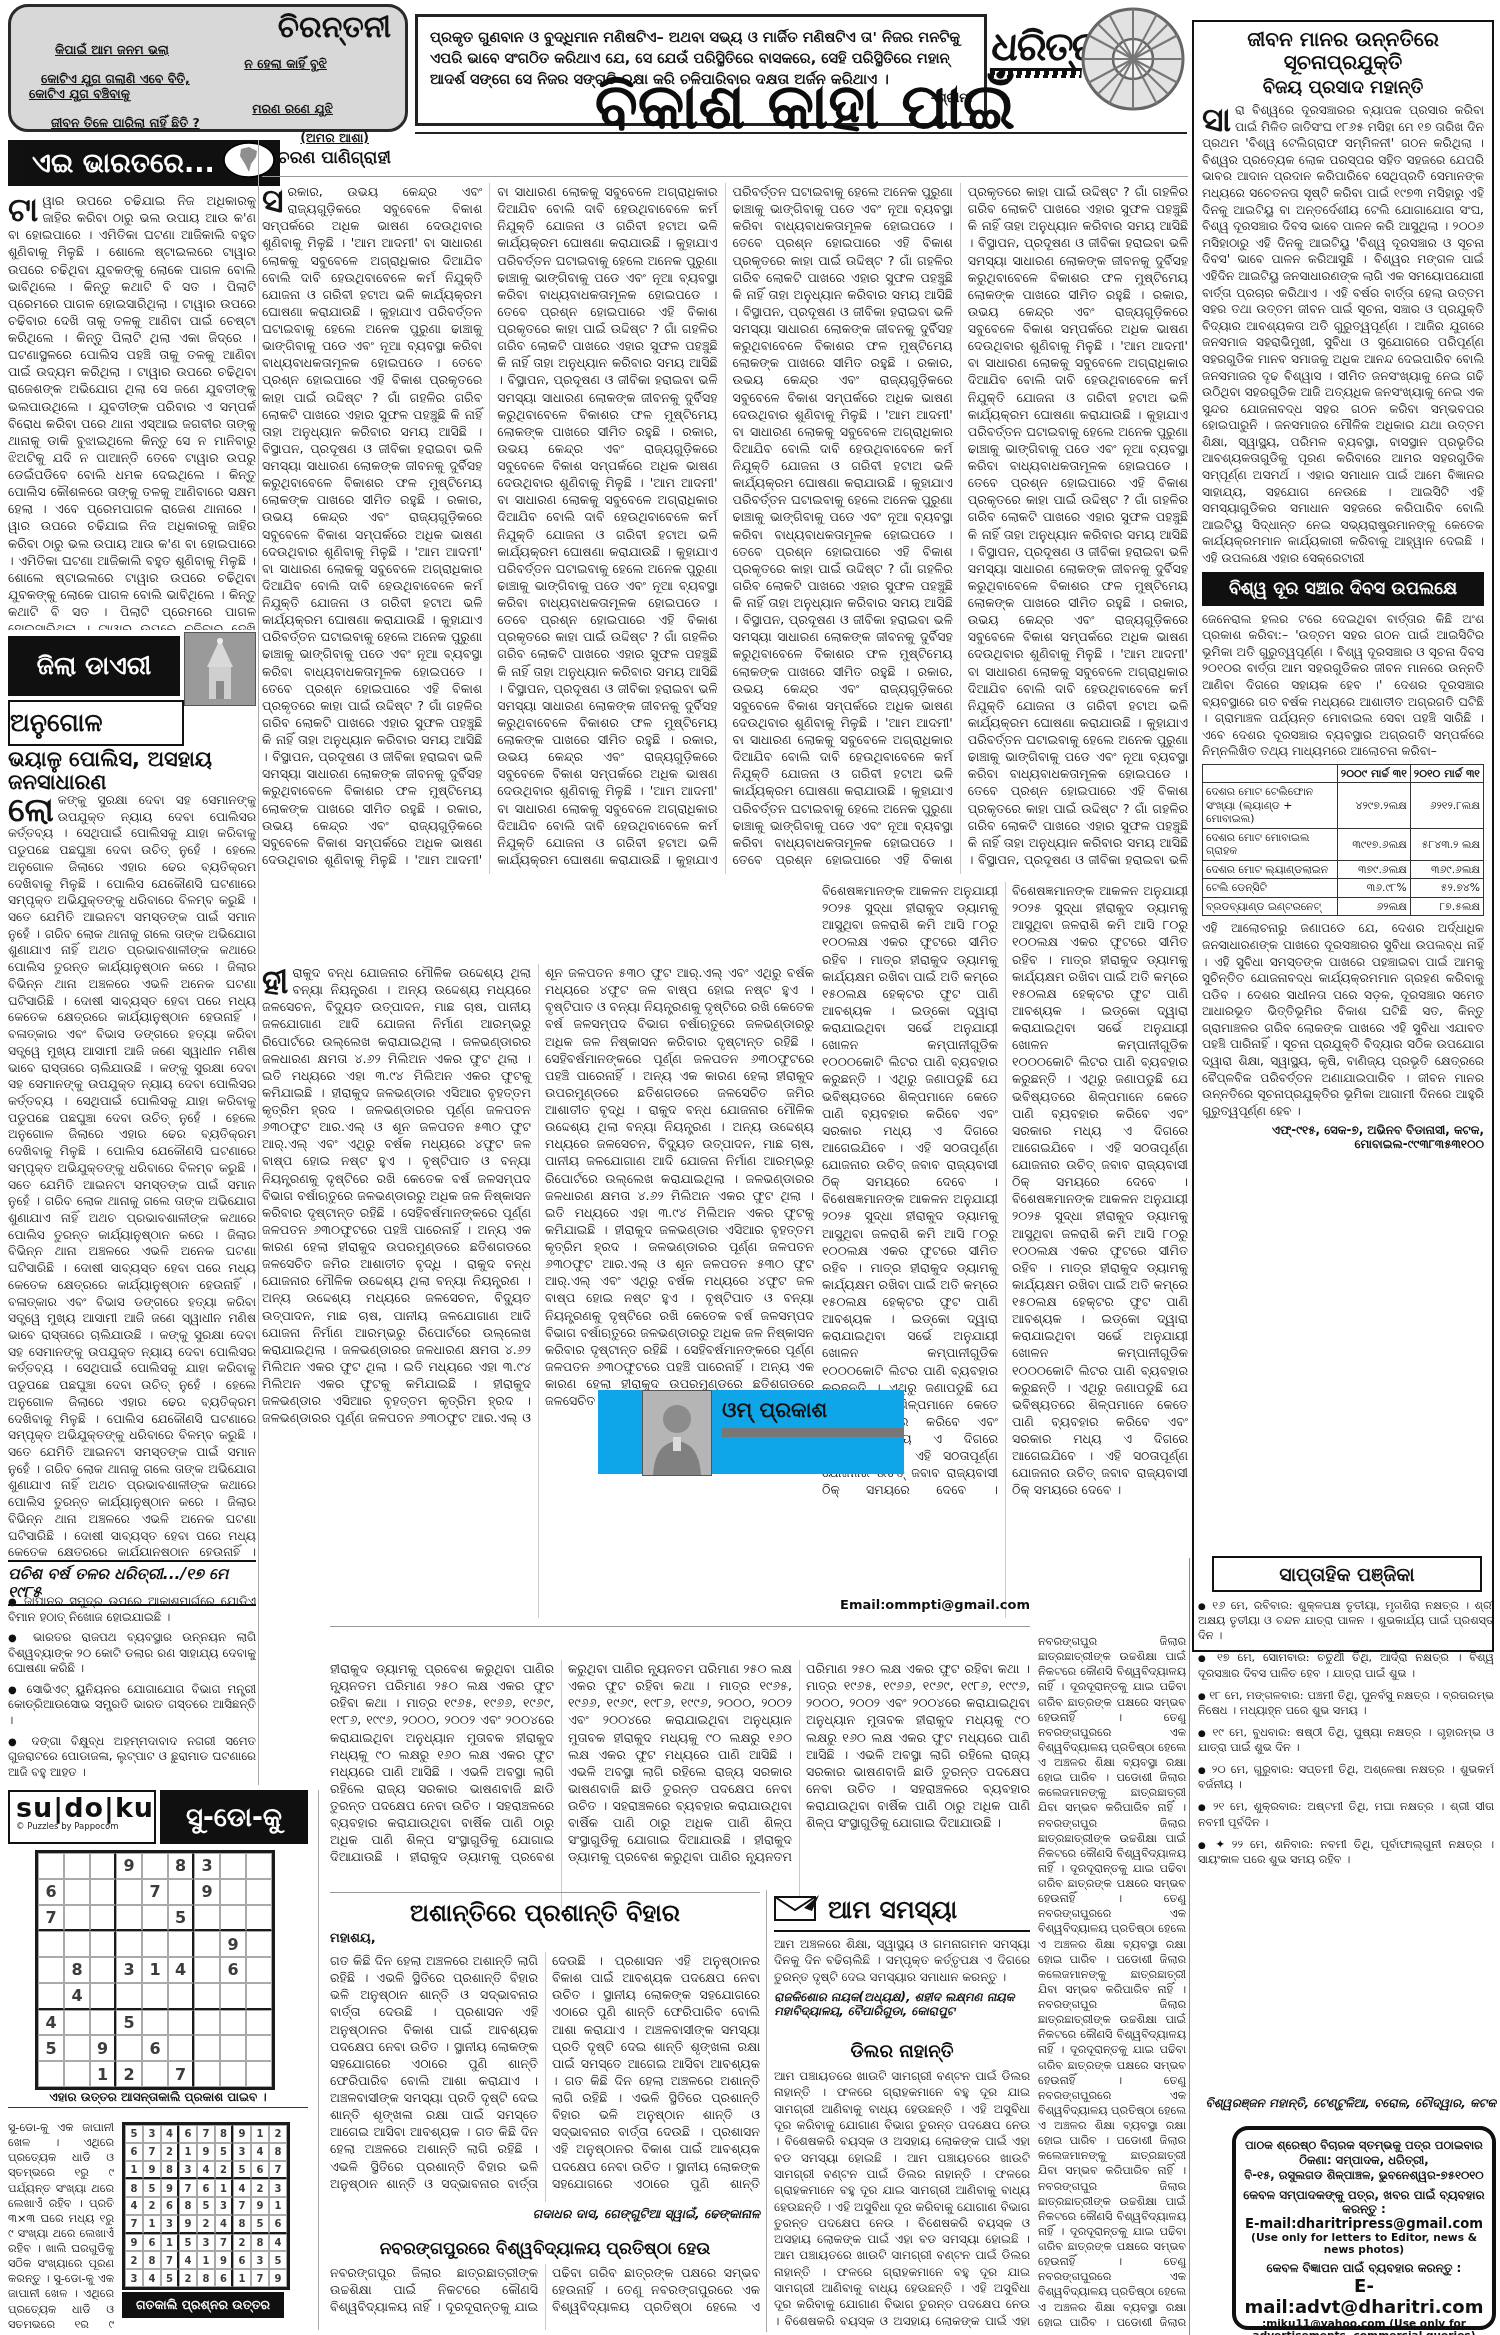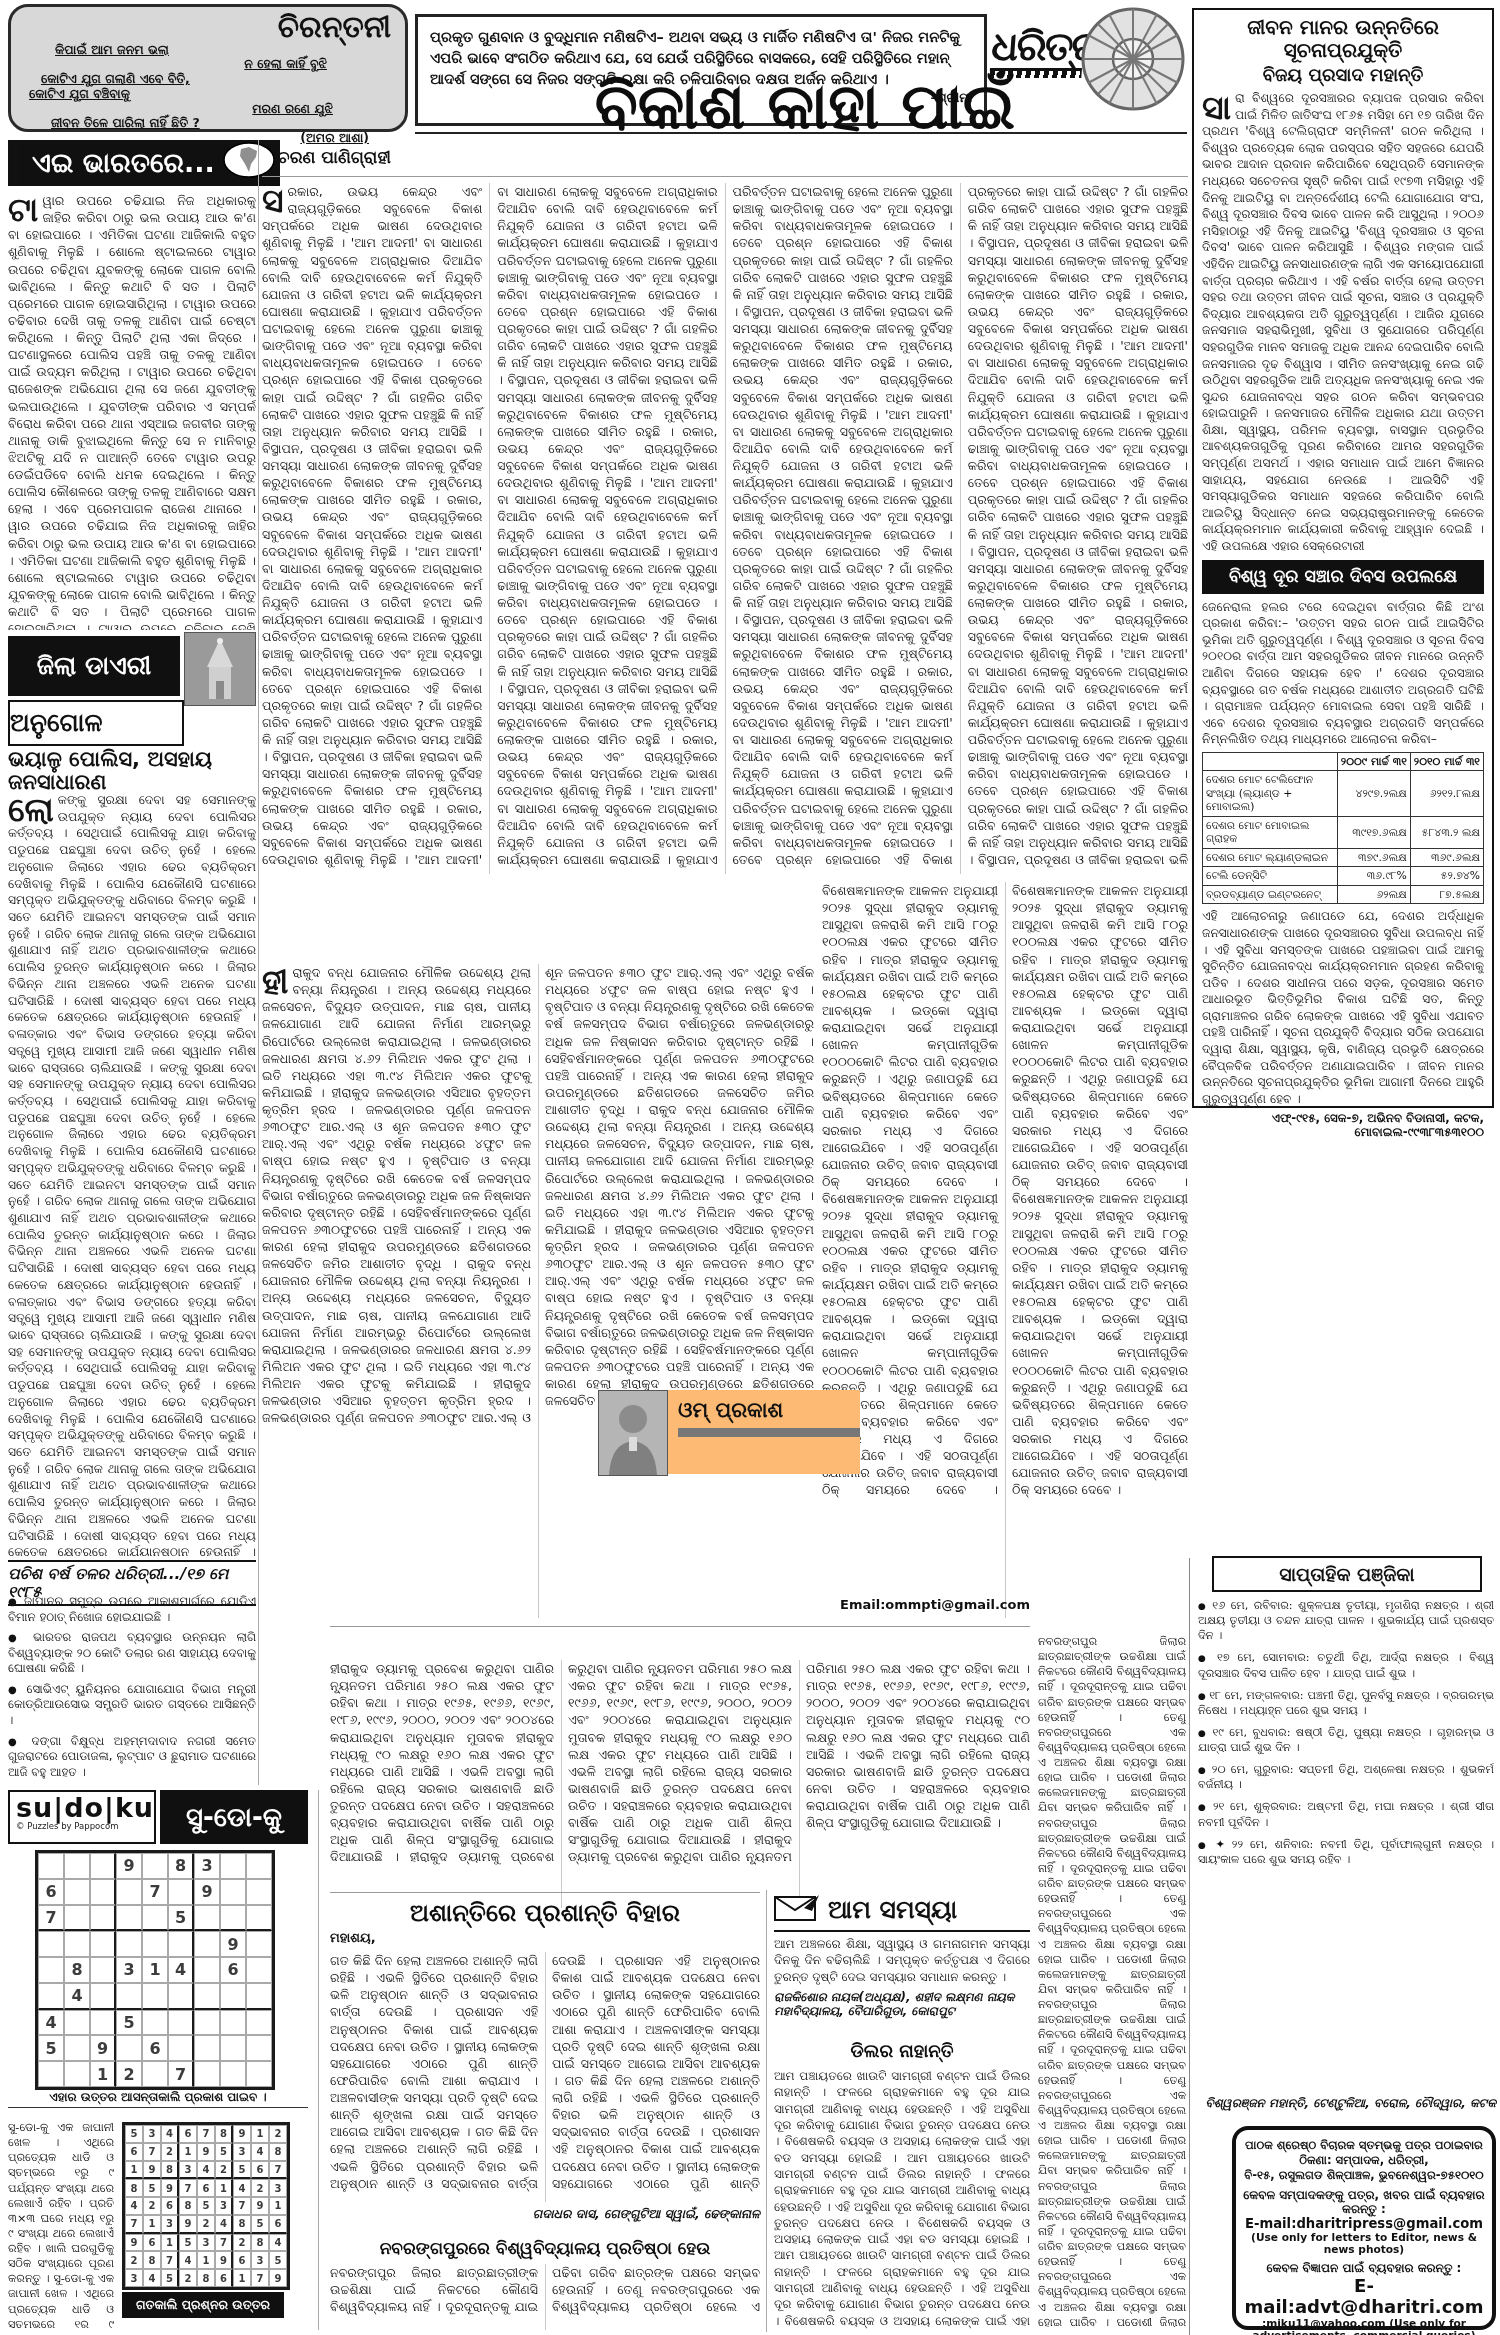--- a/index.html
+++ b/index.html
@@ -33,21 +33,21 @@
   #quote-attr{text-align:right;font-weight:bold;font-size:13px;}
   #brand{left:990px;top:26px;width:92px;height:84px;font-size:40px;font-weight:900;
     letter-spacing:-2px;line-height:1.0;transform:skewX(-4deg);}
   #brand .ticks{height:7px;border-top:3px solid #111;margin-top:2px;
     background:repeating-linear-gradient(90deg,#111 0 5px,#fff 5px 9px);}
   
   .black-banner{background:#101010;color:#fff;font-weight:bold;display:flex;align-items:center;justify-content:center;}
   
   .headline-main{font-weight:900;color:#0d0d0d;text-align:center;letter-spacing:0px;}
   
-  #it-box{left:1192px;top:8px;width:302px;height:1100px;border:2.5px solid #111;
+  #it-box{left:1192px;top:20px;width:302px;height:1632px;border:2.5px solid #111;
     padding:6px 8px;box-sizing:border-box;}
   #it-headline{font-size:20px;font-weight:900;text-align:center;line-height:1.15;}
   #it-byline{font-size:18px;font-weight:bold;text-align:center;margin:2px 0 4px 0;}
   #telecom-table{width:100%;border-collapse:collapse;margin:4px 0;}
   #telecom-table th,#telecom-table td{border:1.6px solid #333;font-size:10.8px;padding:2px 3px;line-height:1.25;}
   #telecom-table th{font-weight:bold;text-align:center;white-space:nowrap;}
   #telecom-table td.num{text-align:right;white-space:nowrap;}
   
   #panjika-head{left:1212px;top:1556px;width:266px;height:32px;border:2px solid #111;
     font-size:19px;font-weight:900;display:flex;align-items:center;justify-content:center;}
@@ -356,21 +356,21 @@
   </div>
 
   <div class="abs just body-txt cols2" style="left:262px;top:964px;width:552px;height:654px;">
     <span class="dc">ହୀ</span>
     <span>ରାକୁଦ ବନ୍ଧ ଯୋଜନାର ମୌଳିକ ଉଦ୍ଦେଶ୍ୟ ଥିଲା ବନ୍ୟା ନିୟନ୍ତ୍ରଣ । ଅନ୍ୟ ଉଦ୍ଦେଶ୍ୟ ମଧ୍ୟରେ ଜଳସେଚନ, ବିଦ୍ୟୁତ ଉତ୍ପାଦନ, ମାଛ ଚାଷ, ପାନୀୟ ଜଳଯୋଗାଣ ଆଦି ଯୋଜନା ନିର୍ମାଣ ଆରମ୍ଭରୁ ରିପୋର୍ଟରେ ଉଲ୍ଲେଖ କରାଯାଇଥିଲା । ଜଳଭଣ୍ଡାରର ଜଳଧାରଣ କ୍ଷମତା ୪.୬୨ ମିଲିଅନ ଏକର ଫୁଟ ଥିଲା । ଇତି ମଧ୍ୟରେ ଏହା ୩.୯୪ ମିଲିଅନ ଏକର ଫୁଟକୁ କମିଯାଇଛି । ହୀରାକୁଦ ଜଳଭଣ୍ଡାର ଏସିଆର ବୃହତ୍ତମ କୃତ୍ରିମ ହ୍ରଦ । ଜଳଭଣ୍ଡାରର ପୂର୍ଣ୍ଣ ଜଳପତନ ୬୩୦ଫୁଟ ଆର.ଏଲ୍ ଓ ଶୂନ ଜଳପତନ ୫୩୦ ଫୁଟ ଆର୍.ଏଲ୍ ଏବଂ ଏଥିରୁ ବର୍ଷକ ମଧ୍ୟରେ ୪ଫୁଟ ଜଳ ବାଷ୍ପ ହୋଇ ନଷ୍ଟ ହୁଏ । ବୃଷ୍ଟିପାତ ଓ ବନ୍ୟା ନିୟନ୍ତ୍ରଣକୁ ଦୃଷ୍ଟିରେ ରଖି କେତେକ ବର୍ଷ ଜଳସମ୍ପଦ ବିଭାଗ ବର୍ଷାଋତୁରେ ଜଳଭଣ୍ଡାରରୁ ଅଧିକ ଜଳ ନିଷ୍କାସନ କରିବାର ଦୃଷ୍ଟାନ୍ତ ରହିଛି । ସେହିବର୍ଷମାନଙ୍କରେ ପୂର୍ଣ୍ଣ ଜଳପତନ ୬୩୦ଫୁଟରେ ପହଞ୍ଚି ପାରେନାହିଁ । ଅନ୍ୟ ଏକ କାରଣ ହେଲା ହୀରାକୁଦ ଉପରମୁଣ୍ଡରେ ଛତିଶଗଡରେ ଜଳସେଚିତ ଜମିର ଆଶାତୀତ ବୃଦ୍ଧି । ରାକୁଦ ବନ୍ଧ ଯୋଜନାର ମୌଳିକ ଉଦ୍ଦେଶ୍ୟ ଥିଲା ବନ୍ୟା ନିୟନ୍ତ୍ରଣ । ଅନ୍ୟ ଉଦ୍ଦେଶ୍ୟ ମଧ୍ୟରେ ଜଳସେଚନ, ବିଦ୍ୟୁତ ଉତ୍ପାଦନ, ମାଛ ଚାଷ, ପାନୀୟ ଜଳଯୋଗାଣ ଆଦି ଯୋଜନା ନିର୍ମାଣ ଆରମ୍ଭରୁ ରିପୋର୍ଟରେ ଉଲ୍ଲେଖ କରାଯାଇଥିଲା । ଜଳଭଣ୍ଡାରର ଜଳଧାରଣ କ୍ଷମତା ୪.୬୨ ମିଲିଅନ ଏକର ଫୁଟ ଥିଲା । ଇତି ମଧ୍ୟରେ ଏହା ୩.୯୪ ମିଲିଅନ ଏକର ଫୁଟକୁ କମିଯାଇଛି । ହୀରାକୁଦ ଜଳଭଣ୍ଡାର ଏସିଆର ବୃହତ୍ତମ କୃତ୍ରିମ ହ୍ରଦ । ଜଳଭଣ୍ଡାରର ପୂର୍ଣ୍ଣ ଜଳପତନ ୬୩୦ଫୁଟ ଆର.ଏଲ୍ ଓ ଶୂନ ଜଳପତନ ୫୩୦ ଫୁଟ ଆର୍.ଏଲ୍ ଏବଂ ଏଥିରୁ ବର୍ଷକ ମଧ୍ୟରେ ୪ଫୁଟ ଜଳ ବାଷ୍ପ ହୋଇ ନଷ୍ଟ ହୁଏ । ବୃଷ୍ଟିପାତ ଓ ବନ୍ୟା ନିୟନ୍ତ୍ରଣକୁ ଦୃଷ୍ଟିରେ ରଖି କେତେକ ବର୍ଷ ଜଳସମ୍ପଦ ବିଭାଗ ବର୍ଷାଋତୁରେ ଜଳଭଣ୍ଡାରରୁ ଅଧିକ ଜଳ ନିଷ୍କାସନ କରିବାର ଦୃଷ୍ଟାନ୍ତ ରହିଛି । ସେହିବର୍ଷମାନଙ୍କରେ ପୂର୍ଣ୍ଣ ଜଳପତନ ୬୩୦ଫୁଟରେ ପହଞ୍ଚି ପାରେନାହିଁ । ଅନ୍ୟ ଏକ କାରଣ ହେଲା ହୀରାକୁଦ ଉପରମୁଣ୍ଡରେ ଛତିଶଗଡରେ ଜଳସେଚିତ ଜମିର ଆଶାତୀତ ବୃଦ୍ଧି । ରାକୁଦ ବନ୍ଧ ଯୋଜନାର ମୌଳିକ ଉଦ୍ଦେଶ୍ୟ ଥିଲା ବନ୍ୟା ନିୟନ୍ତ୍ରଣ । ଅନ୍ୟ ଉଦ୍ଦେଶ୍ୟ ମଧ୍ୟରେ ଜଳସେଚନ, ବିଦ୍ୟୁତ ଉତ୍ପାଦନ, ମାଛ ଚାଷ, ପାନୀୟ ଜଳଯୋଗାଣ ଆଦି ଯୋଜନା ନିର୍ମାଣ ଆରମ୍ଭରୁ ରିପୋର୍ଟରେ ଉଲ୍ଲେଖ କରାଯାଇଥିଲା । ଜଳଭଣ୍ଡାରର ଜଳଧାରଣ କ୍ଷମତା ୪.୬୨ ମିଲିଅନ ଏକର ଫୁଟ ଥିଲା । ଇତି ମଧ୍ୟରେ ଏହା ୩.୯୪ ମିଲିଅନ ଏକର ଫୁଟକୁ କମିଯାଇଛି । ହୀରାକୁଦ ଜଳଭଣ୍ଡାର ଏସିଆର ବୃହତ୍ତମ କୃତ୍ରିମ ହ୍ରଦ । ଜଳଭଣ୍ଡାରର ପୂର୍ଣ୍ଣ ଜଳପତନ ୬୩୦ଫୁଟ ଆର.ଏଲ୍ ଓ ଶୂନ ଜଳପତନ ୫୩୦ ଫୁଟ ଆର୍.ଏଲ୍ ଏବଂ ଏଥିରୁ ବର୍ଷକ ମଧ୍ୟରେ ୪ଫୁଟ ଜଳ ବାଷ୍ପ ହୋଇ ନଷ୍ଟ ହୁଏ । ବୃଷ୍ଟିପାତ ଓ ବନ୍ୟା ନିୟନ୍ତ୍ରଣକୁ ଦୃଷ୍ଟିରେ ରଖି କେତେକ ବର୍ଷ ଜଳସମ୍ପଦ ବିଭାଗ ବର୍ଷାଋତୁରେ ଜଳଭଣ୍ଡାରରୁ ଅଧିକ ଜଳ ନିଷ୍କାସନ କରିବାର ଦୃଷ୍ଟାନ୍ତ ରହିଛି । ସେହିବର୍ଷମାନଙ୍କରେ ପୂର୍ଣ୍ଣ ଜଳପତନ ୬୩୦ଫୁଟରେ ପହଞ୍ଚି ପାରେନାହିଁ । ଅନ୍ୟ ଏକ କାରଣ ହେଲା ହୀରାକୁଦ ଉପରମୁଣ୍ଡରେ ଛତିଶଗଡରେ ଜଳସେଚିତ ଜମିର ଆଶାତୀତ ବୃଦ୍ଧି ।</span>
   </div>
   <div class="abs just body-txt cols2" style="left:822px;top:882px;width:366px;height:736px;">
     <span>ବିଶେଷଜ୍ଞମାନଙ୍କ ଆକଳନ ଅନୁଯାୟୀ ୨୦୨୫ ସୁଦ୍ଧା ହୀରାକୁଦ ଡ୍ୟାମକୁ ଆସୁଥିବା ଜଳରାଶି କମି ଆସି ୮୦ରୁ ୧୦୦ଲକ୍ଷ ଏକର ଫୁଟରେ ସୀମିତ ରହିବ । ମାତ୍ର ହୀରାକୁଦ ଡ୍ୟାମକୁ କାର୍ଯ୍ୟକ୍ଷମ ରଖିବା ପାଇଁ ଅତି କମ୍‌ରେ ୧୫୦ଲକ୍ଷ ହେକ୍ଟର ଫୁଟ ପାଣି ଆବଶ୍ୟକ । ଇଡ୍‌କୋ ଦ୍ୱାରା କରାଯାଇଥିବା ସର୍ଭେ ଅନୁଯାୟୀ ଖୋଳନ କମ୍ପାନୀଗୁଡିକ ୧୦୦୦କୋଟି ଲିଟର ପାଣି ବ୍ୟବହାର କରୁଛନ୍ତି । ଏଥିରୁ ଜଣାପଡୁଛି ଯେ ଭବିଷ୍ୟତରେ ଶିଳ୍ପମାନେ କେତେ ପାଣି ବ୍ୟବହାର କରିବେ ଏବଂ ସରକାର ମଧ୍ୟ ଏ ଦିଗରେ ଆଗେଇଯିବେ । ଏହି ସଠତାପୂର୍ଣ୍ଣ ଯୋଜନାର ଉଚିତ୍ ଜବାବ ରାଜ୍ୟବାସୀ ଠିକ୍ ସମୟରେ ଦେବେ । ବିଶେଷଜ୍ଞମାନଙ୍କ ଆକଳନ ଅନୁଯାୟୀ ୨୦୨୫ ସୁଦ୍ଧା ହୀରାକୁଦ ଡ୍ୟାମକୁ ଆସୁଥିବା ଜଳରାଶି କମି ଆସି ୮୦ରୁ ୧୦୦ଲକ୍ଷ ଏକର ଫୁଟରେ ସୀମିତ ରହିବ । ମାତ୍ର ହୀରାକୁଦ ଡ୍ୟାମକୁ କାର୍ଯ୍ୟକ୍ଷମ ରଖିବା ପାଇଁ ଅତି କମ୍‌ରେ ୧୫୦ଲକ୍ଷ ହେକ୍ଟର ଫୁଟ ପାଣି ଆବଶ୍ୟକ । ଇଡ୍‌କୋ ଦ୍ୱାରା କରାଯାଇଥିବା ସର୍ଭେ ଅନୁଯାୟୀ ଖୋଳନ କମ୍ପାନୀଗୁଡିକ ୧୦୦୦କୋଟି ଲିଟର ପାଣି ବ୍ୟବହାର କରୁଛନ୍ତି । ଏଥିରୁ ଜଣାପଡୁଛି ଯେ ଭବିଷ୍ୟତରେ ଶିଳ୍ପମାନେ କେତେ ପାଣି ବ୍ୟବହାର କରିବେ ଏବଂ ସରକାର ମଧ୍ୟ ଏ ଦିଗରେ ଆଗେଇଯିବେ । ଏହି ସଠତାପୂର୍ଣ୍ଣ ଯୋଜନାର ଉଚିତ୍ ଜବାବ ରାଜ୍ୟବାସୀ ଠିକ୍ ସମୟରେ ଦେବେ । ବିଶେଷଜ୍ଞମାନଙ୍କ ଆକଳନ ଅନୁଯାୟୀ ୨୦୨୫ ସୁଦ୍ଧା ହୀରାକୁଦ ଡ୍ୟାମକୁ ଆସୁଥିବା ଜଳରାଶି କମି ଆସି ୮୦ରୁ ୧୦୦ଲକ୍ଷ ଏକର ଫୁଟରେ ସୀମିତ ରହିବ । ମାତ୍ର ହୀରାକୁଦ ଡ୍ୟାମକୁ କାର୍ଯ୍ୟକ୍ଷମ ରଖିବା ପାଇଁ ଅତି କମ୍‌ରେ ୧୫୦ଲକ୍ଷ ହେକ୍ଟର ଫୁଟ ପାଣି ଆବଶ୍ୟକ । ଇଡ୍‌କୋ ଦ୍ୱାରା କରାଯାଇଥିବା ସର୍ଭେ ଅନୁଯାୟୀ ଖୋଳନ କମ୍ପାନୀଗୁଡିକ ୧୦୦୦କୋଟି ଲିଟର ପାଣି ବ୍ୟବହାର କରୁଛନ୍ତି । ଏଥିରୁ ଜଣାପଡୁଛି ଯେ ଭବିଷ୍ୟତରେ ଶିଳ୍ପମାନେ କେତେ ପାଣି ବ୍ୟବହାର କରିବେ ଏବଂ ସରକାର ମଧ୍ୟ ଏ ଦିଗରେ ଆଗେଇଯିବେ । ଏହି ସଠତାପୂର୍ଣ୍ଣ ଯୋଜନାର ଉଚିତ୍ ଜବାବ ରାଜ୍ୟବାସୀ ଠିକ୍ ସମୟରେ ଦେବେ । ବିଶେଷଜ୍ଞମାନଙ୍କ ଆକଳନ ଅନୁଯାୟୀ ୨୦୨୫ ସୁଦ୍ଧା ହୀରାକୁଦ ଡ୍ୟାମକୁ ଆସୁଥିବା ଜଳରାଶି କମି ଆସି ୮୦ରୁ ୧୦୦ଲକ୍ଷ ଏକର ଫୁଟରେ ସୀମିତ ରହିବ । ମାତ୍ର ହୀରାକୁଦ ଡ୍ୟାମକୁ କାର୍ଯ୍ୟକ୍ଷମ ରଖିବା ପାଇଁ ଅତି କମ୍‌ରେ ୧୫୦ଲକ୍ଷ ହେକ୍ଟର ଫୁଟ ପାଣି ଆବଶ୍ୟକ । ଇଡ୍‌କୋ ଦ୍ୱାରା କରାଯାଇଥିବା ସର୍ଭେ ଅନୁଯାୟୀ ଖୋଳନ କମ୍ପାନୀଗୁଡିକ ୧୦୦୦କୋଟି ଲିଟର ପାଣି ବ୍ୟବହାର କରୁଛନ୍ତି । ଏଥିରୁ ଜଣାପଡୁଛି ଯେ ଭବିଷ୍ୟତରେ ଶିଳ୍ପମାନେ କେତେ ପାଣି ବ୍ୟବହାର କରିବେ ଏବଂ ସରକାର ମଧ୍ୟ ଏ ଦିଗରେ ଆଗେଇଯିବେ । ଏହି ସଠତାପୂର୍ଣ୍ଣ ଯୋଜନାର ଉଚିତ୍ ଜବାବ ରାଜ୍ୟବାସୀ ଠିକ୍ ସମୟରେ ଦେବେ ।</span>
   </div>
 
-  <div class="abs" style="left:598px;top:1390px;width:262px;height:84px;background:#fdba74;display:flex;">
+  <div class="abs" style="left:598px;top:1390px;width:262px;height:84px;background:#0ea5e9;display:flex;padding-left:44px;">
     <div class="photo-ph" style="width:68px;height:84px;flex:none;">
       <svg width="68" height="84" viewBox="0 0 68 84">
         <rect width="68" height="84" fill="#b5b5b5"></rect>
         <circle cx="34" cy="28" r="14" fill="#8c8c8c"></circle>
         <path d="M10 84 Q12 52 34 50 Q56 52 58 84 Z" fill="#808080"></path>
         <rect x="30" y="46" width="8" height="14" fill="#dcdcdc"></rect>
       </svg>
     </div>
     <div style="flex:1;padding-left:10px;">
       <div style="font-size:21px;font-weight:900;margin-top:8px;">ଓମ୍ ପ୍ରକାଶ</div>

